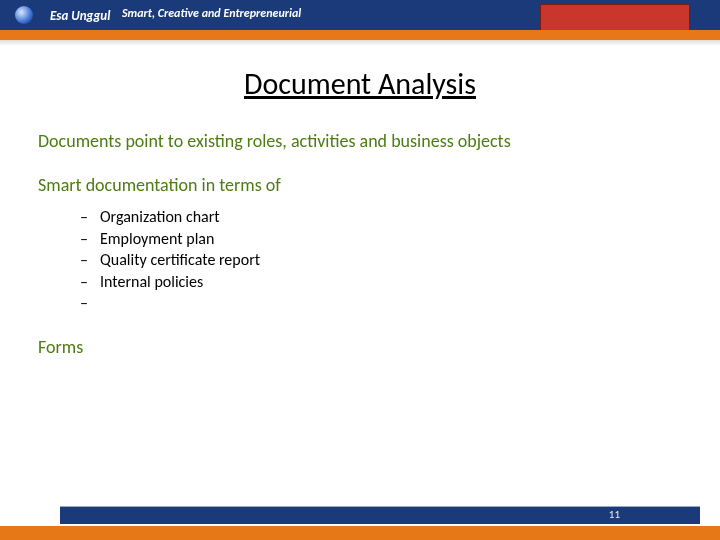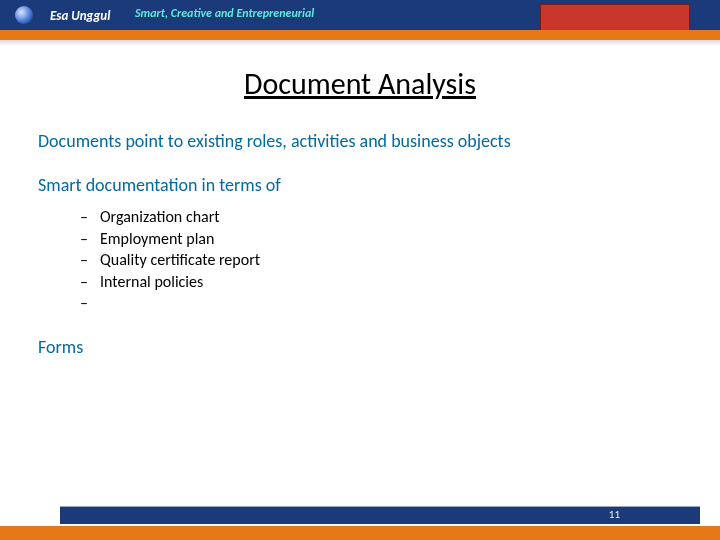--- a/index.html
+++ b/index.html
@@ -37,23 +37,23 @@
     background: radial-gradient(circle at 35% 35%, #d9e6ff 0%, #3a6fd0 60%, #0d2a6a 100%);
   }
   .logo-text {
     color: #fff;
     font-size: 13px;
     font-weight: bold;
     font-style: italic;
   }
   .tagline {
     position: absolute;
-    left: 135px;
+    left: 122px;
     top: 6px;
-    color: #5eead4;
+    color: #ffffff;
     font-size: 12px;
     font-style: italic;
     font-weight: 600;
   }
   .red-box {
     position: absolute;
     right: 30px;
     top: 4px;
     width: 150px;
     height: 28px;
@@ -88,21 +88,21 @@
     text-align: center;
     font-size: 30px;
     color: #000;
     margin-top: 10px;
     margin-bottom: 28px;
     font-weight: 400;
     text-decoration: underline;
   }
   .line {
     font-size: 18px;
-    color: #0369a1;
+    color: #4d7c0f;
     margin-top: 22px;
     margin-bottom: 18px;
   }
   .sublist {
     margin-left: 38px;
     margin-top: -8px;
     margin-bottom: 18px;
   }
   .sub-item {
     font-size: 16px;

